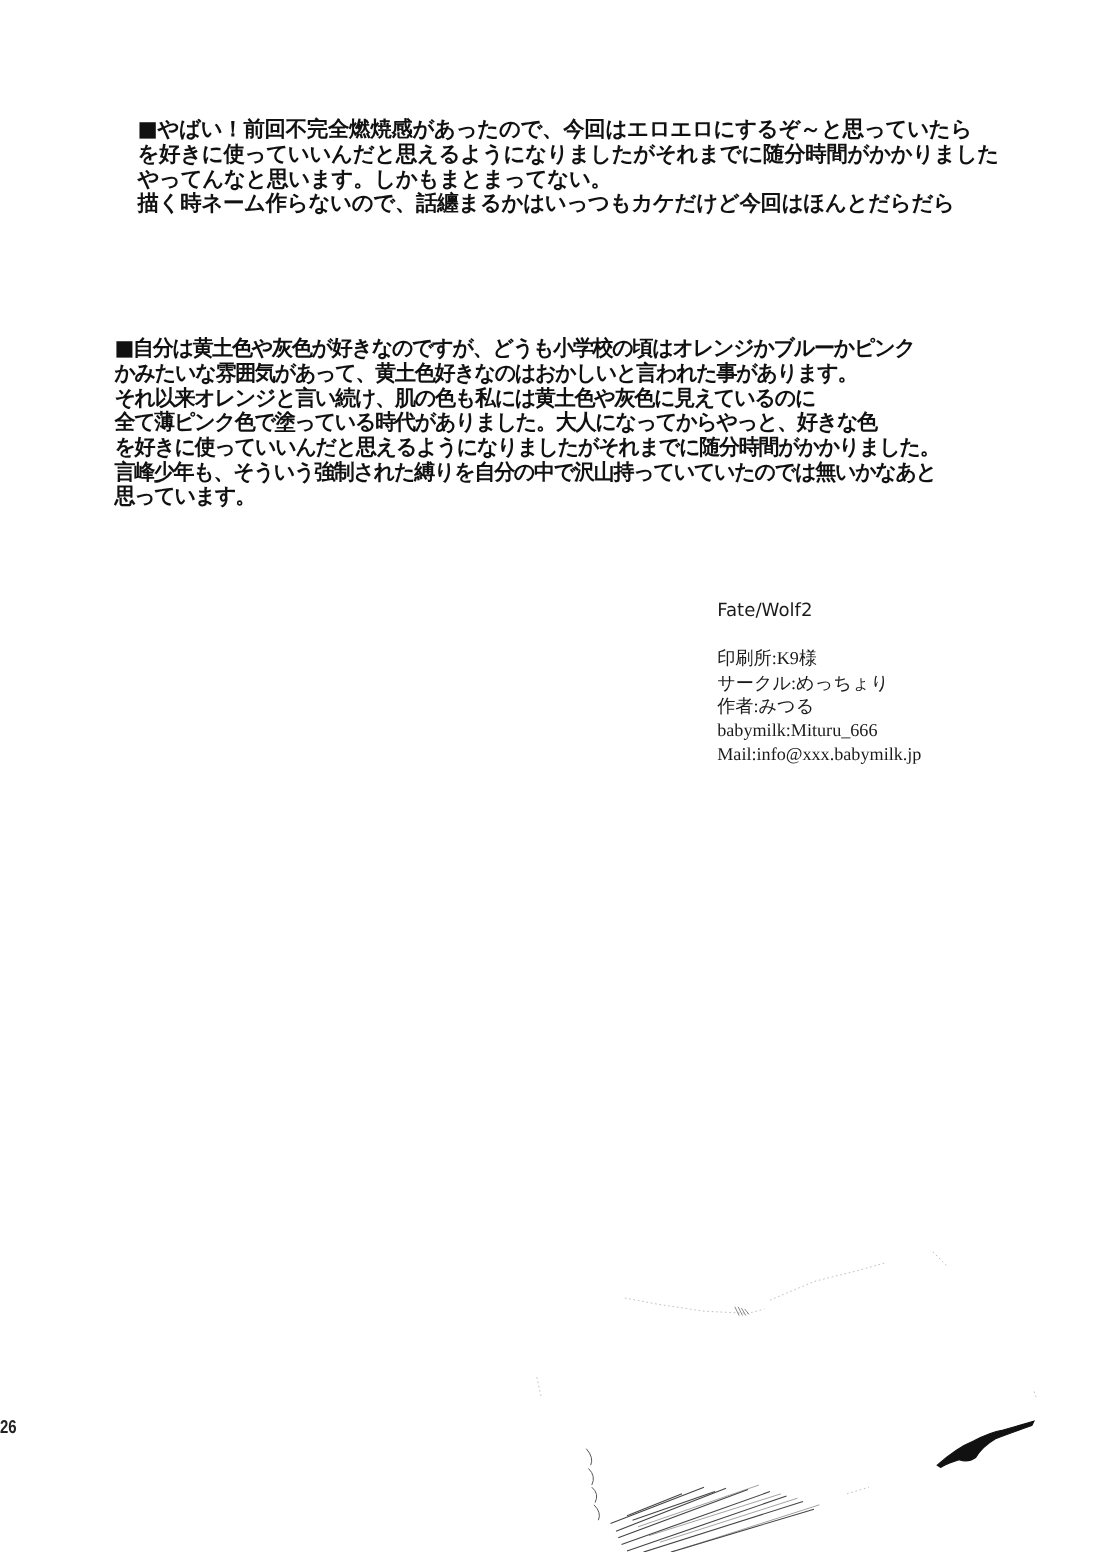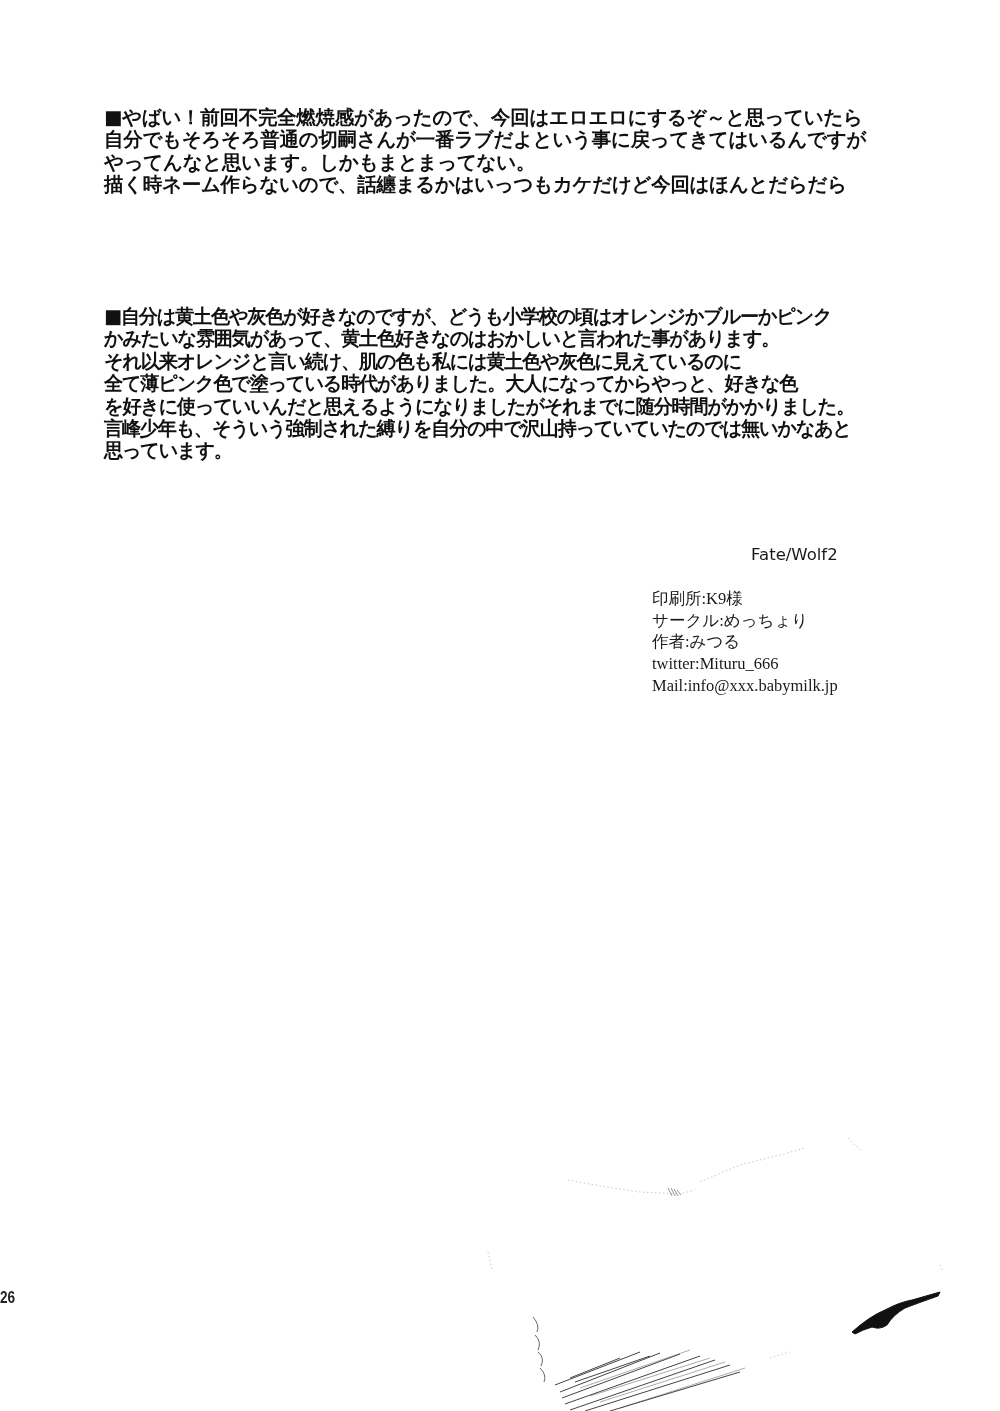--- a/index.html
+++ b/index.html
@@ -23,35 +23,34 @@
       font-size: 19.5px;
       line-height: 22.4px;
       font-weight: bold;
       letter-spacing: -0.3px;
       white-space: nowrap;
     }
     .para .line {
       display: block;
       height: 22.4px;
     }
-    #para-1 { top: 107px; }
+    #para-1 { top: 107px; margin-left: 21px; }
     #para-2 { top: 306px; font-weight: bold; letter-spacing: -1.2px; transform: scaleX(0.98); transform-origin: left top; }
     .colophon {
       position: absolute;
       left: 652px;
       top: 544px;
       font-family: "DejaVu Sans", "Liberation Sans", sans-serif;
       font-size: 16.5px;
       color: #1a1a1a;
       line-height: 21.8px;
     }
     .colophon .title {
       display: block;
       margin-bottom: 22px;
-      text-align: right;
     }
     .colophon .row {
       display: block;
       font-family: Liberation Serif, serif;
     }
     .page-number {
       position: absolute;
       left: 0px;
       top: 1288px;
       font-family: "Liberation Sans", sans-serif;
@@ -70,41 +69,41 @@
       pointer-events: none;
     }
   </style>
 </head>
 <body>
 
 <div>
 
   <div class="para" id="para-1">
     <span class="line">■やばい！前回不完全燃焼感があったので、今回はエロエロにするぞ～と思っていたら</span>
-    <span class="line">自分でもそろそろ普通の切嗣さんが一番ラブだよという事に戻ってきてはいるんですが</span>
+    <span class="line">を好きに使っていいんだと思えるようになりましたがそれまでに随分時間がかかりました</span>
     <span class="line">やってんなと思います。しかもまとまってない。</span>
     <span class="line">描く時ネーム作らないので、話纏まるかはいっつもカケだけど今回はほんとだらだら</span>
   </div>
 
   <div class="para" id="para-2">
     <span class="line">■自分は黄土色や灰色が好きなのですが、どうも小学校の頃はオレンジかブルーかピンク</span>
     <span class="line">かみたいな雰囲気があって、黄土色好きなのはおかしいと言われた事があります。</span>
     <span class="line">それ以来オレンジと言い続け、肌の色も私には黄土色や灰色に見えているのに</span>
     <span class="line">全て薄ピンク色で塗っている時代がありました。大人になってからやっと、好きな色</span>
     <span class="line">を好きに使っていいんだと思えるようになりましたがそれまでに随分時間がかかりました。</span>
     <span class="line">言峰少年も、そういう強制された縛りを自分の中で沢山持っていていたのでは無いかなあと</span>
     <span class="line">思っています。</span>
   </div>
 
   <div class="colophon">
     <span class="title">Fate/Wolf2</span>
     <span class="row">印刷所:K9様</span>
     <span class="row">サークル:めっちょり</span>
     <span class="row">作者:みつる</span>
-    <span class="row">twitter:Mituru_666</span>
+    <span class="row">babymilk:Mituru_666</span>
     <span class="row">Mail:info@xxx.babymilk.jp</span>
   </div>
 
   <div class="page-number">26</div>
 
   <svg class="sketch" viewBox="0 0 1000 291" xmlns="http://www.w3.org/2000/svg">
 
     <g stroke="#9a9a9a" stroke-width="0.8" fill="none" opacity="0.7" stroke-dasharray="1.5 2.5">
       <path d="M568 60 L600 66 L640 72 L680 74 L695 70"></path>
       <path d="M700 62 L740 45 L780 35 L805 28"></path>

